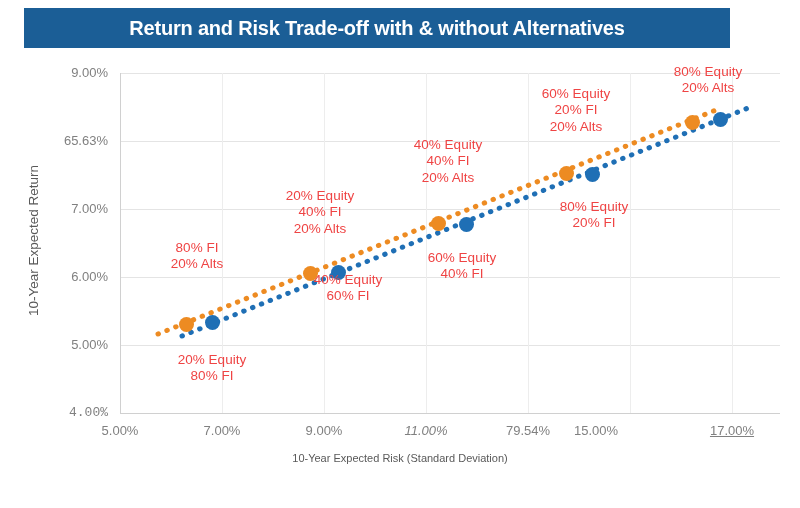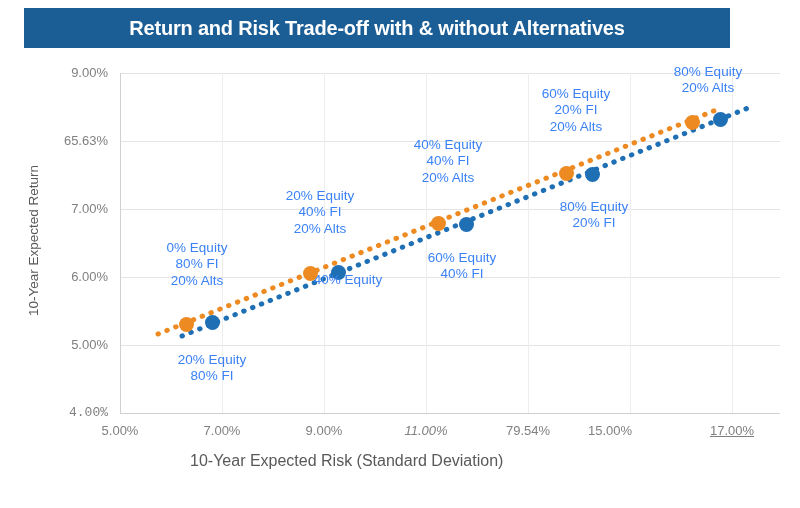--- a/index.html
+++ b/index.html
@@ -15,41 +15,42 @@
   #title-text{
     color:#ffffff;font-size:20px;font-weight:bold;letter-spacing:-0.2px;
     white-space:nowrap;
   }
   #chart-area{position:absolute;left:0;top:0;width:800px;height:508px;}
   .axis-label-y{
     position:absolute;color:#595959;font-size:13.5px;
     transform:rotate(-90deg);transform-origin:center center;white-space:nowrap;
   }
   .axis-label-x{
-    position:absolute;color:#595959;font-size:16px;white-space:nowrap;
+    position:absolute;color:#595959;font-size:11px;white-space:nowrap;
+    text-align:center;
   }
   .tick-y{
     position:absolute;color:#808080;font-size:13px;text-align:right;
     width:62px;white-space:nowrap;
   }
   .tick-x{
     position:absolute;color:#808080;font-size:13px;text-align:center;
     width:70px;white-space:nowrap;
   }
   .gridline-h{position:absolute;height:1px;background:#E4E4E4;}
   .gridline-v{position:absolute;width:1px;background:#EDEDED;}
   .axis-line{position:absolute;background:#D0D0D0;}
   .marker{
     position:absolute;width:15px;height:15px;border-radius:50%;
     margin-left:-7.5px;margin-top:-7.5px;
   }
   .marker.orange{background:#ED8B22;}
   .marker.blue{background:#1F6FB5;}
   .pt-label{
-    position:absolute;color:#3b82f6;font-size:13.5px;line-height:1.22;
+    position:absolute;color:#ef4444;font-size:13.5px;line-height:1.22;
     text-align:center;white-space:nowrap;
   }
   .pt-label span{display:block;}
   svg.series-svg{position:absolute;left:0;top:0;width:800px;height:508px;pointer-events:none;}
 </style>
 </head>
 <body>
 
 <div id="title-bar">
   <div id="title-text">Return and Risk Trade-off with &amp; without Alternatives</div>
@@ -94,21 +95,20 @@
   <div class="marker orange" style="left:566px;top:173px;"></div>
   <div class="marker orange" style="left:692px;top:122px;"></div>
 
   <div class="marker blue" style="left:212px;top:322px;"></div>
   <div class="marker blue" style="left:338px;top:272px;"></div>
   <div class="marker blue" style="left:466px;top:224px;"></div>
   <div class="marker blue" style="left:592px;top:174px;"></div>
   <div class="marker blue" style="left:720px;top:119px;"></div>
 
   <div class="pt-label" style="left:137px;top:240px;width:120px;">
-    <span>0% Equity</span>
     <span>80% FI</span>
     <span>20% Alts</span>
   </div>
 
   <div class="pt-label" style="left:260px;top:188px;width:120px;">
     <span>20% Equity</span>
     <span>40% FI</span>
     <span>20% Alts</span>
   </div>
 
@@ -129,36 +129,37 @@
     <span>20% Alts</span>
   </div>
 
   <div class="pt-label" style="left:152px;top:352px;width:120px;">
     <span>20% Equity</span>
     <span>80% FI</span>
   </div>
 
   <div class="pt-label" style="left:288px;top:272px;width:120px;">
     <span>40% Equity</span>
+    <span>60% FI</span>
   </div>
 
   <div class="pt-label" style="left:402px;top:250px;width:120px;">
     <span>60% Equity</span>
     <span>40% FI</span>
   </div>
 
   <div class="pt-label" style="left:534px;top:199px;width:120px;">
     <span>80% Equity</span>
     <span>20% FI</span>
   </div>
 
 
   <div class="tick-x" style="left:85px;top:423px;">5.00%</div>
   <div class="tick-x" style="left:187px;top:423px;">7.00%</div>
   <div class="tick-x" style="left:289px;top:423px;">9.00%</div>
   <div class="tick-x" style="left:391px;top:423px;font-style:italic;">11.00%</div>
   <div class="tick-x" style="left:493px;top:423px;">79.54%</div>
-  <div class="tick-x" style="left:575px;top:423px;">15.00%</div>
+  <div class="tick-x" style="left:561px;top:423px;">15.00%</div>
   <div class="tick-x" style="left:697px;top:423px;text-decoration:underline;">17.00%</div>
 
   <div class="axis-label-x" style="left:190px;top:452px;width:420px;">10-Year Expected Risk (Standard Deviation)</div>
 
 </div>
 
 </body></html>

